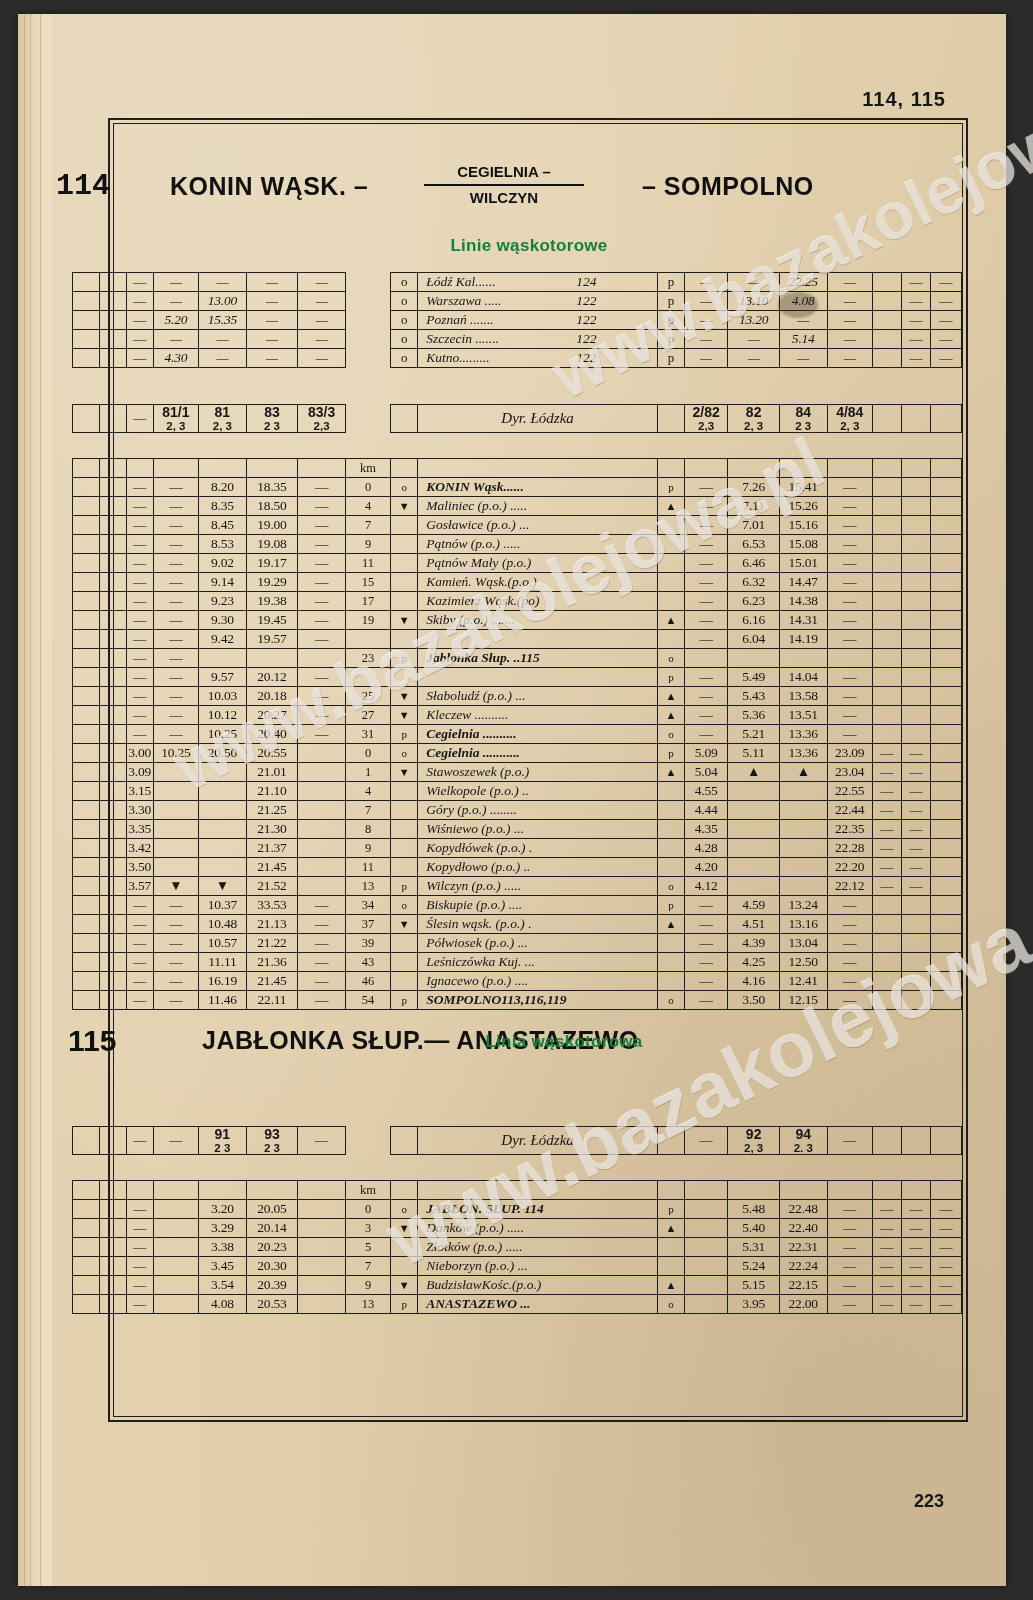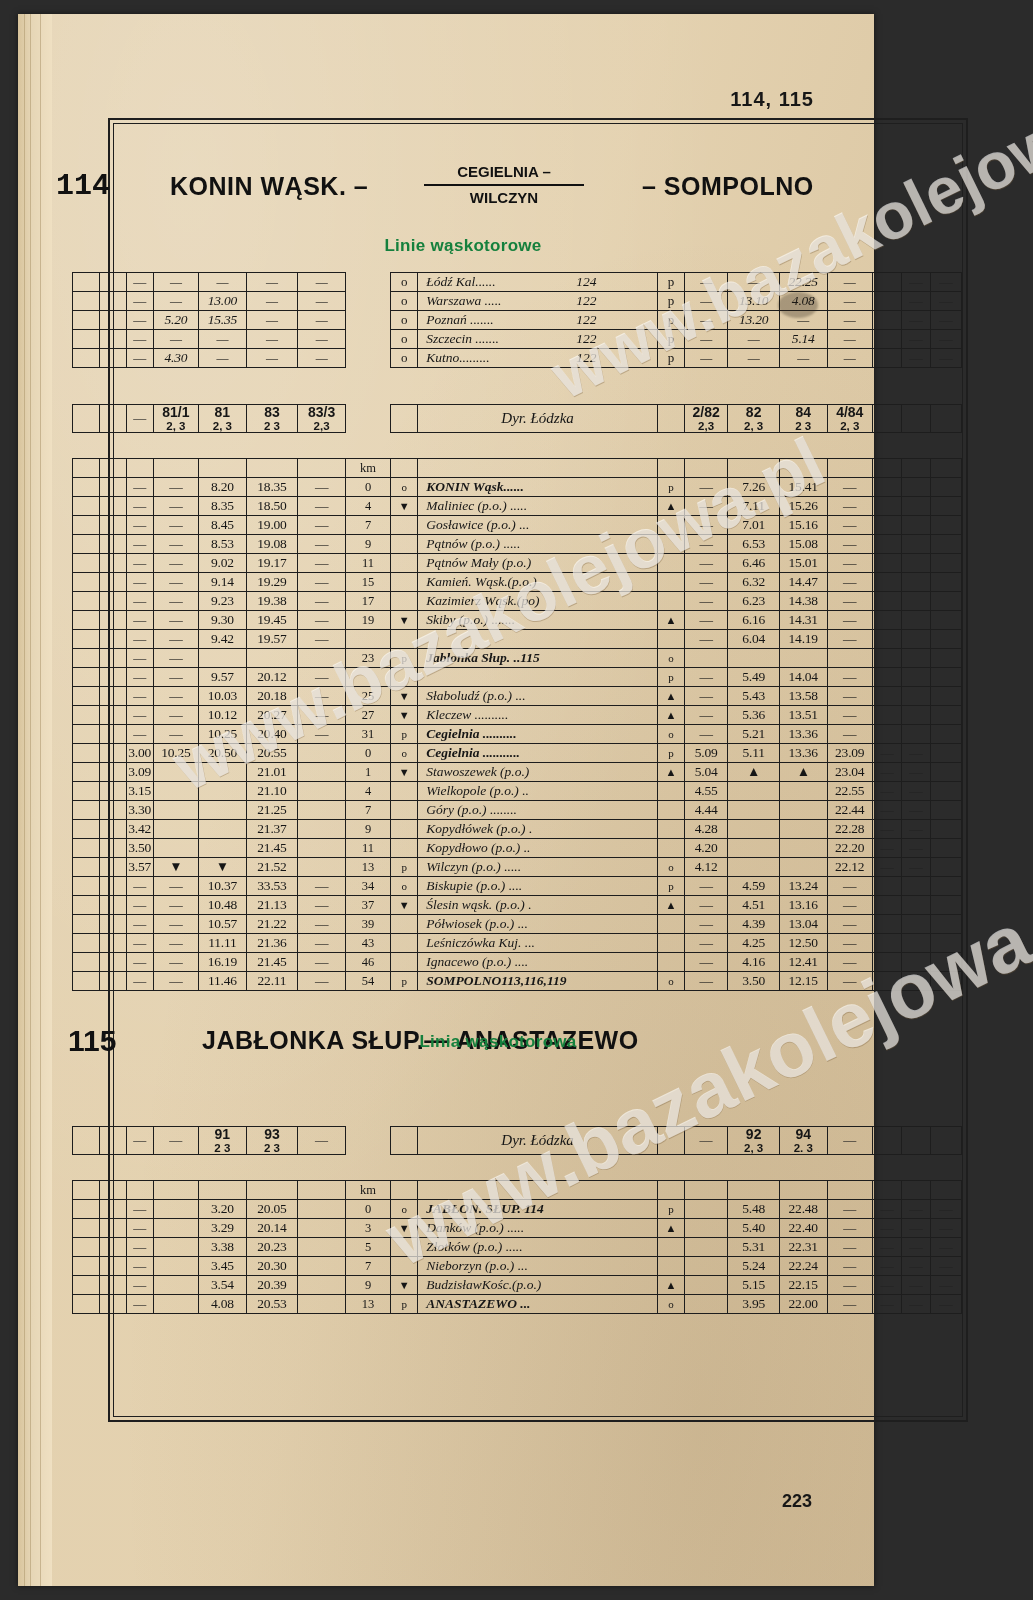--- a/index.html
+++ b/index.html
@@ -5,21 +5,21 @@
   html,body{margin:0;padding:0;}
   body{
     width:1033px;height:1600px;
     background:#2b2b2b;
     font-family:"Liberation Serif", serif;
     overflow:hidden;
   }
   .page{
     position:absolute;
     left:18px;top:14px;
-    width:856px;height:1572px;
+    width:988px;height:1572px;
     background:#e8d8b8;
     box-shadow:0 0 6px rgba(0,0,0,.5);
   }
   
   .page:before{
     content:"";position:absolute;left:0;top:0;width:100%;height:100%;
     background:
       radial-gradient(ellipse at 20% 10%, rgba(255,255,255,.20), rgba(255,255,255,0) 55%),
       radial-gradient(ellipse at 80% 90%, rgba(120,90,50,.16), rgba(0,0,0,0) 60%),
       linear-gradient(105deg, rgba(225,205,170,.6), rgba(215,190,150,.25) 50%, rgba(200,175,135,.55));
@@ -715,20 +715,40 @@
             <td class="num"></td>
             <td class="num"></td>
             <td class="num">22.44</td>
             <td class="dash">—</td>
             <td class="dash">—</td>
             <td class="dash"></td>
           </tr>
           <tr>
             <td class="dash"></td>
             <td class="dash"></td>
+            <td class="num">3.35</td>
+            <td class="num"></td>
+            <td class="num"></td>
+            <td class="num">21.30</td>
+            <td class="num"></td>
+            <td class="km">8</td>
+            <td class="arr"></td>
+            <td class="nm">Wiśniewo (p.o.) ...</td>
+            <td class="arr"></td>
+            <td class="num">4.35</td>
+            <td class="num"></td>
+            <td class="num"></td>
+            <td class="num">22.35</td>
+            <td class="dash">—</td>
+            <td class="dash">—</td>
+            <td class="dash"></td>
+          </tr>
+          <tr>
+            <td class="dash"></td>
+            <td class="dash"></td>
             <td class="num">3.42</td>
             <td class="num"></td>
             <td class="num"></td>
             <td class="num">21.37</td>
             <td class="num"></td>
             <td class="km">9</td>
             <td class="arr"></td>
             <td class="nm">Kopydłówek (p.o.) .</td>
             <td class="arr"></td>
             <td class="num">4.28</td>

